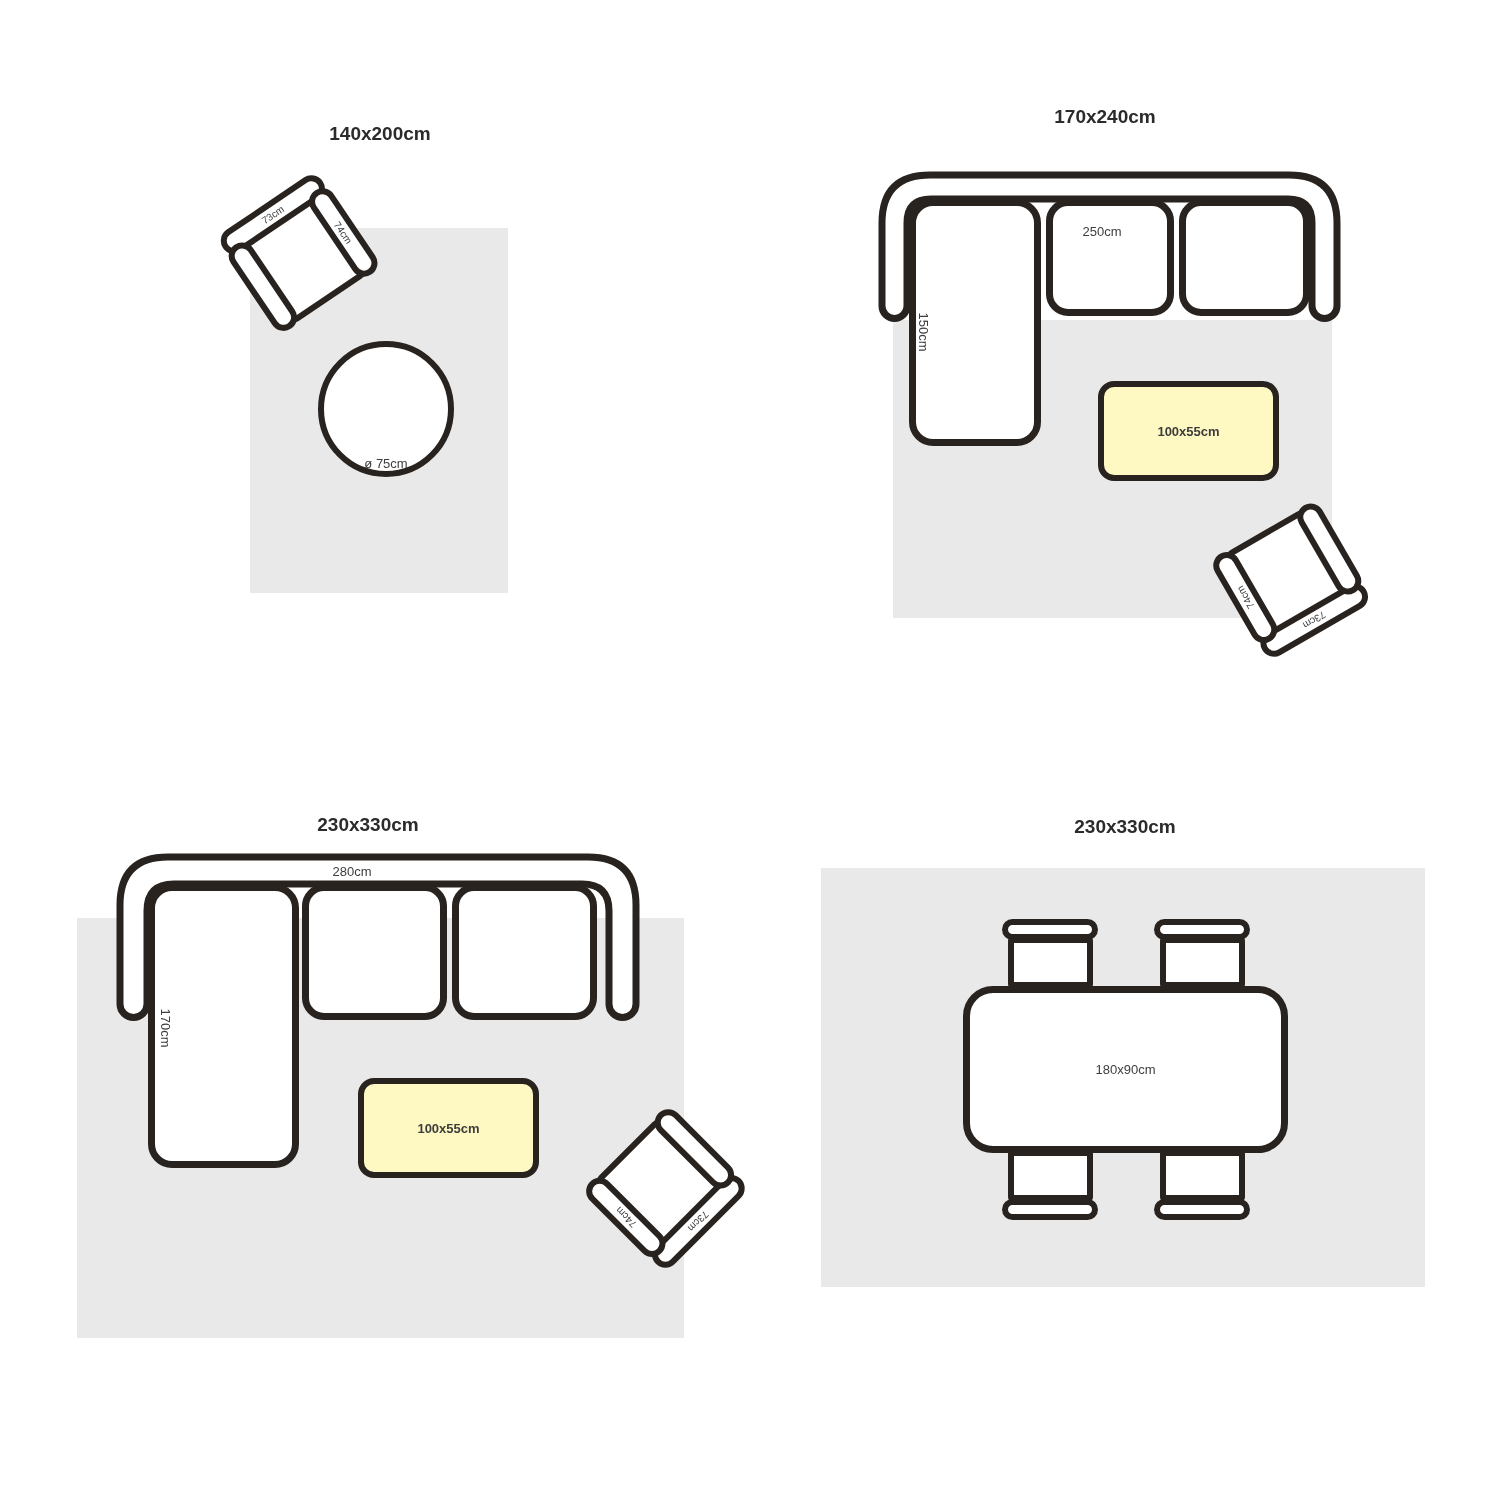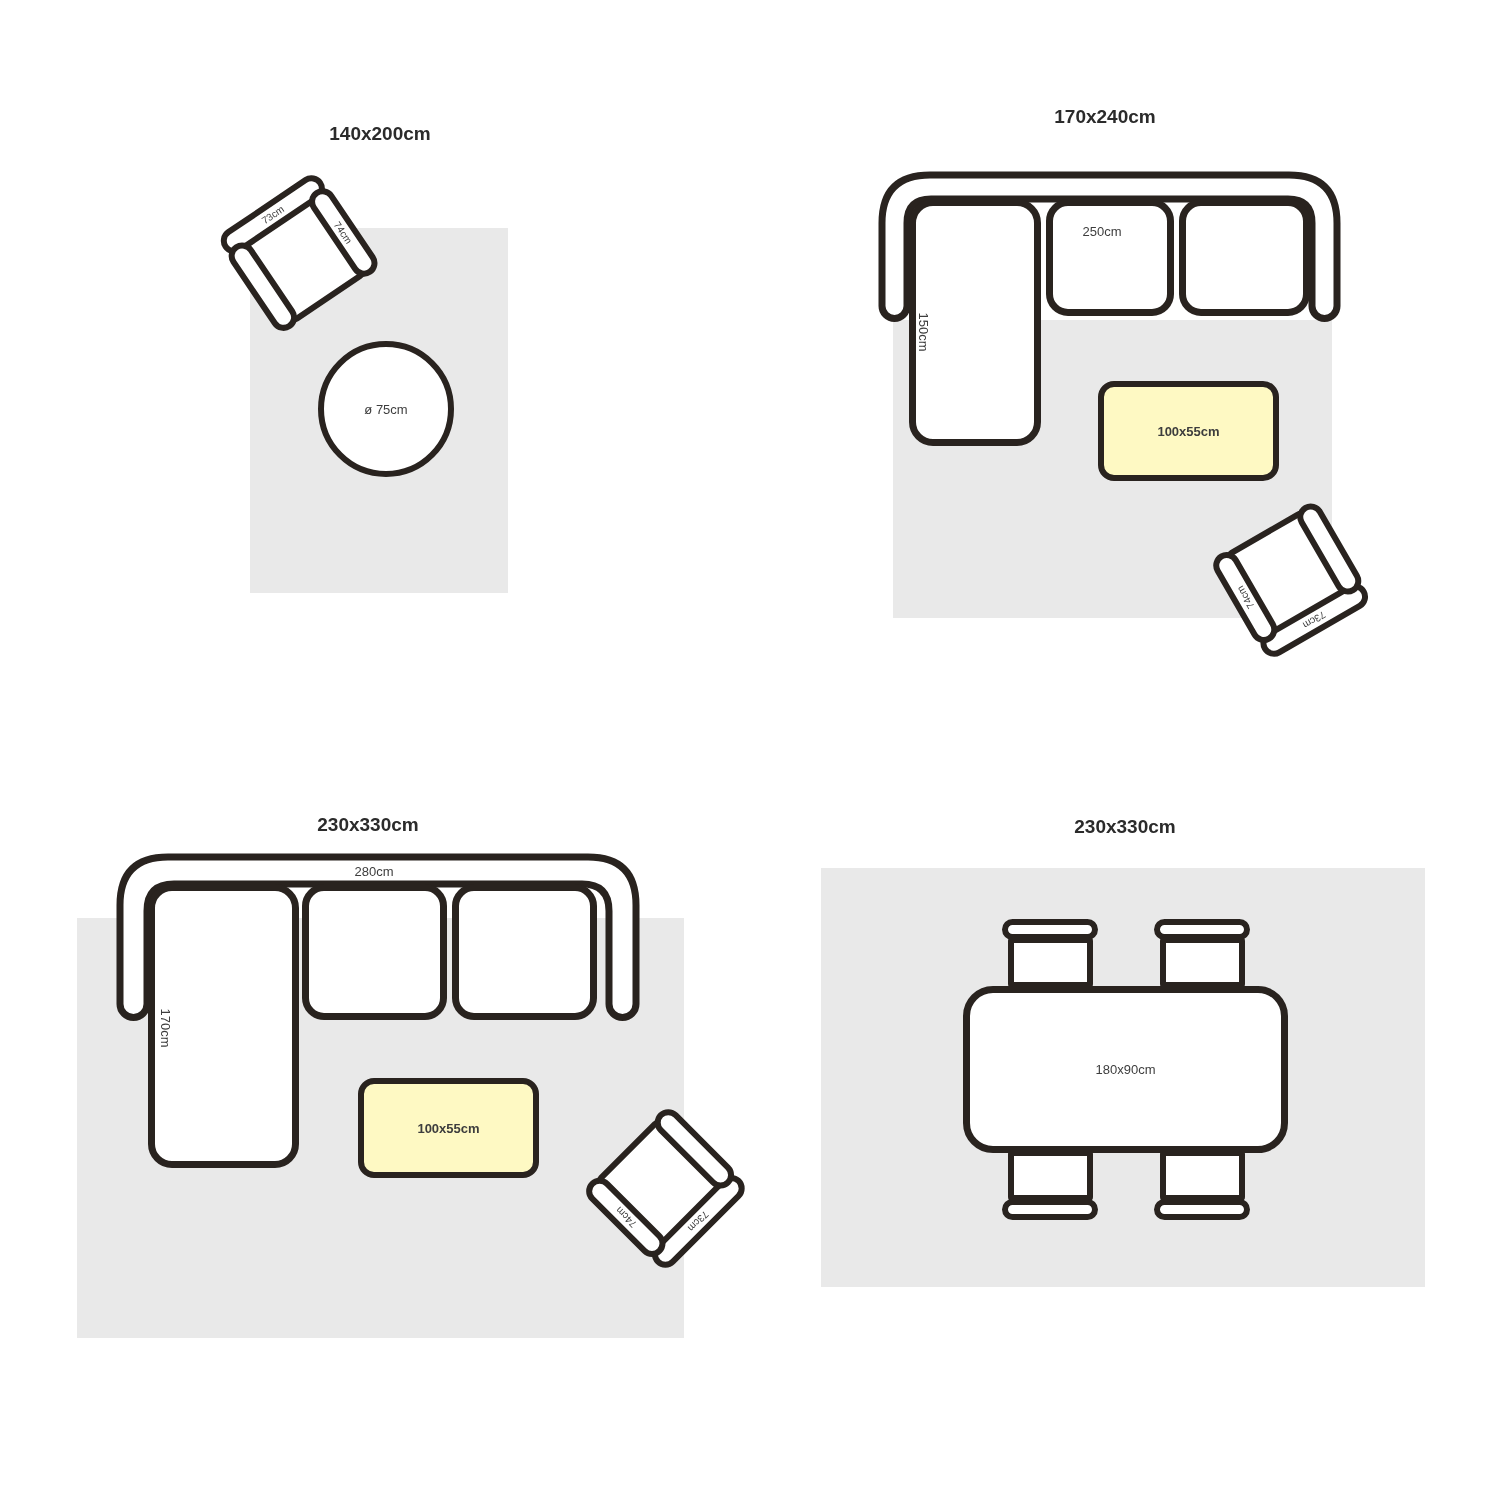--- a/index.html
+++ b/index.html
@@ -30,21 +30,21 @@
   .chaise{border-radius:24px;}
   .coffee-table{
     position:absolute;background:#fef9c3;border:6px solid var(--stroke);
     border-radius:16px;box-sizing:border-box;
     display:flex;align-items:center;justify-content:center;font-weight:bold;
   }
   .coffee-table .small-label{position:static;transform:none;}
   .round-table{
     position:absolute;background:#fff;border:6px solid var(--stroke);
     border-radius:50%;box-sizing:border-box;
-    display:flex;align-items:center;justify-content:center;
+    display:flex;align-items:flex-end;justify-content:center;
   }
   .round-table .small-label{position:static;transform:none;}
   .sofa-svg{position:absolute;overflow:visible;}
   
   .armchair{position:absolute;width:124px;height:124px;}
   .armchair .seat{
     position:absolute;left:14px;top:12px;width:96px;height:104px;
     background:#fff;border:6px solid var(--stroke);border-radius:10px;box-sizing:border-box;
   }
   .armchair .pill{
@@ -134,21 +134,21 @@
     <div class="rug" style="left:77px;top:918px;width:607px;height:420px;"></div>
 
     <svg class="sofa-svg" style="left:110px;top:847px;" width="540" height="185">
       <path d="M 10,157 L 10,58 Q 10,10 58,10 L 478,10 Q 526,10 526,58 L 526,157
                A 13.5,13.5 0 0 1 499,157 L 499,64 Q 499,37 472,37 L 64,37 Q 37,37 37,64 L 37,157
                A 13.5,13.5 0 0 1 10,157 Z" fill="#ffffff" stroke="#29231f" stroke-width="7" stroke-linejoin="round"></path>
     </svg>
     <div class="cushion chaise" style="left:148px;top:884px;width:151px;height:284px;"></div>
     <div class="cushion" style="left:302px;top:884px;width:145px;height:136px;"></div>
     <div class="cushion" style="left:452px;top:884px;width:145px;height:136px;"></div>
-    <div class="small-label" style="left:374px;top:871px;">280cm</div>
+    <div class="small-label" style="left:352px;top:871px;">280cm</div>
     <div class="small-label vert" style="left:165px;top:1028px;">170cm</div>
 
     <div class="coffee-table" style="left:358px;top:1078px;width:181px;height:100px;">
       <span class="small-label">100x55cm</span>
     </div>
 
     <div class="armchair" style="left:602px;top:1125px;transform:rotate(135deg);">
       <div class="seat"></div>
       <div class="pill back">
         <span class="pill-label">73cm</span>

